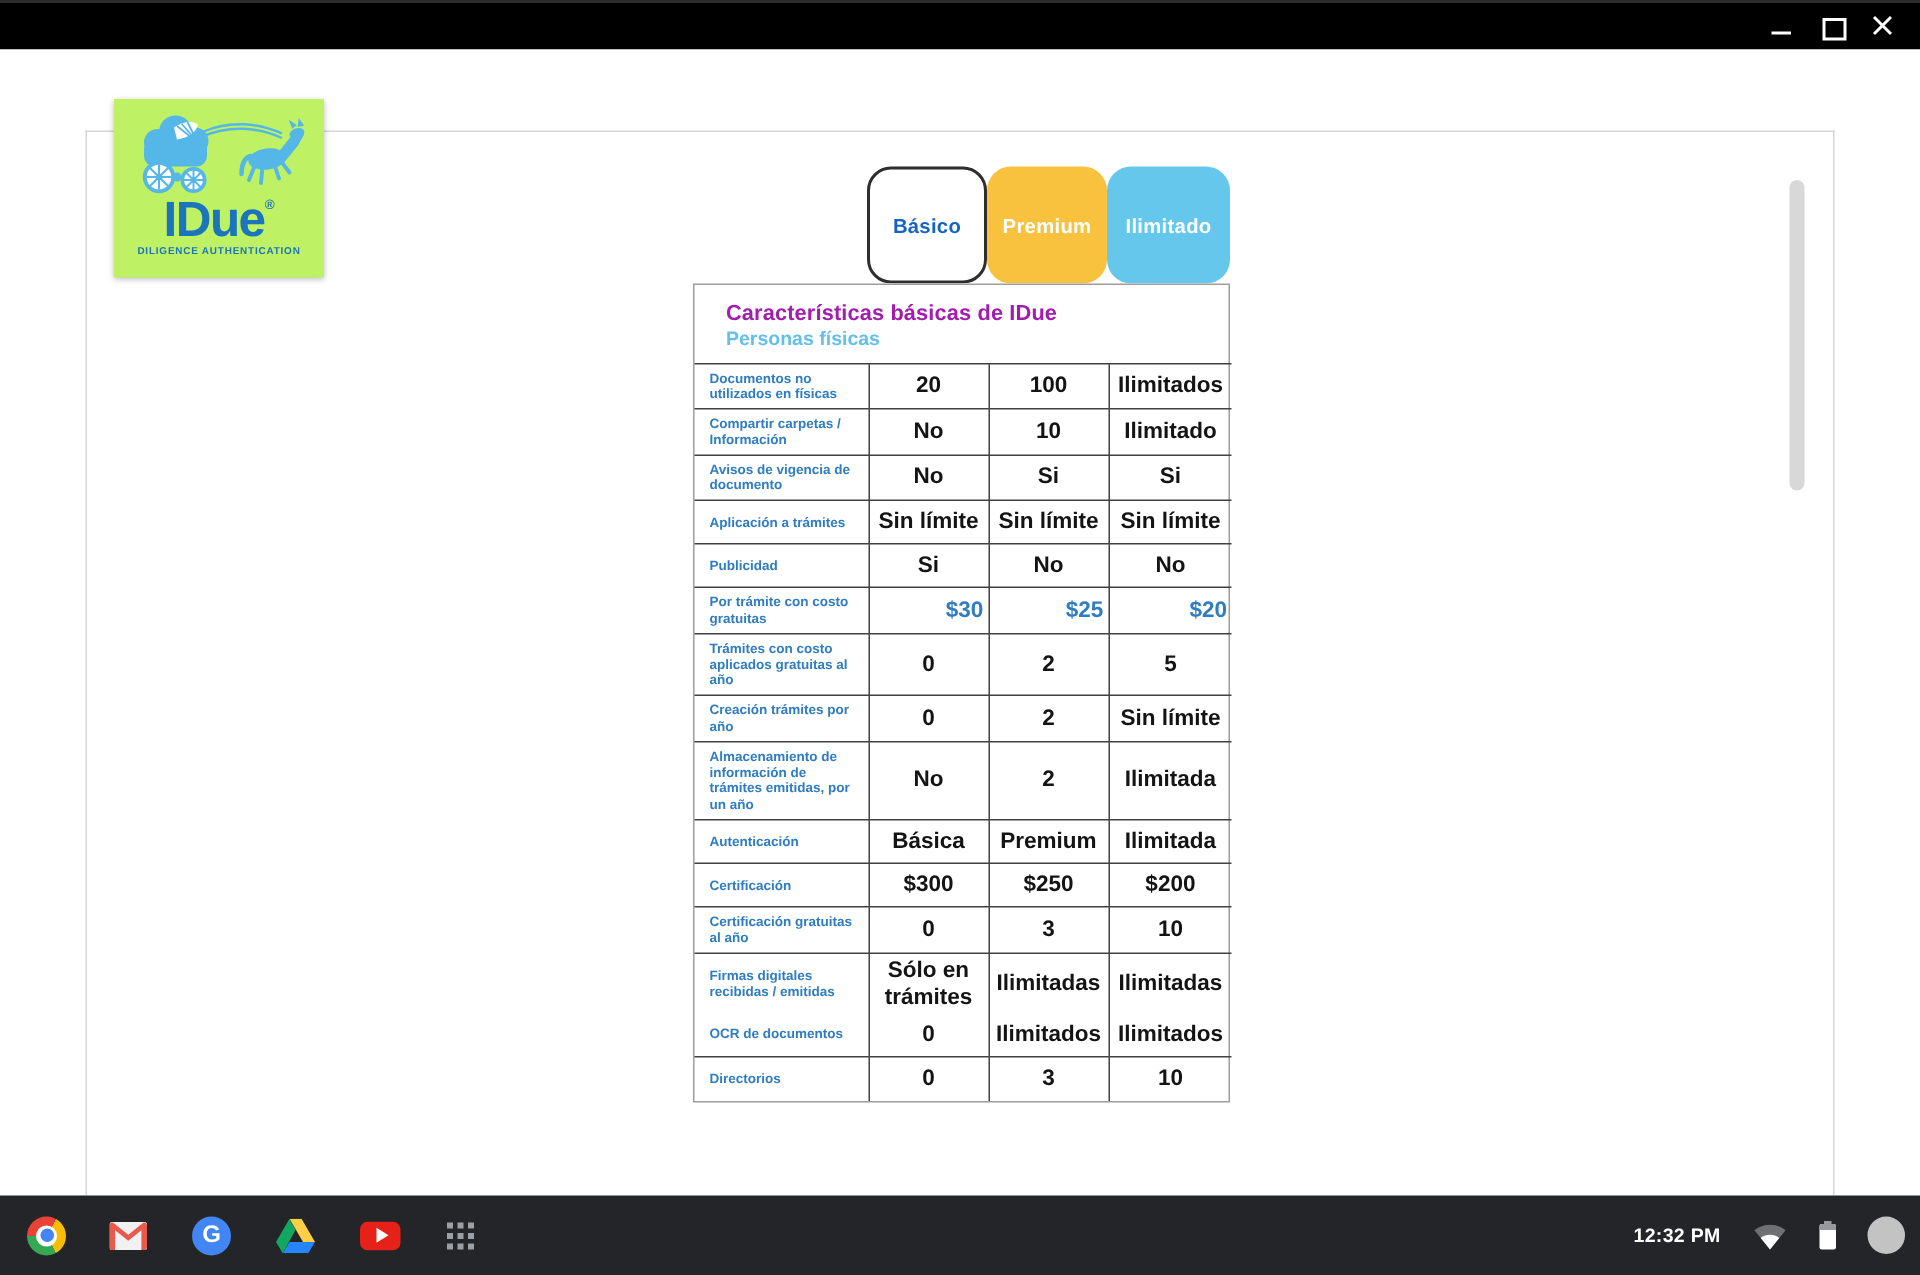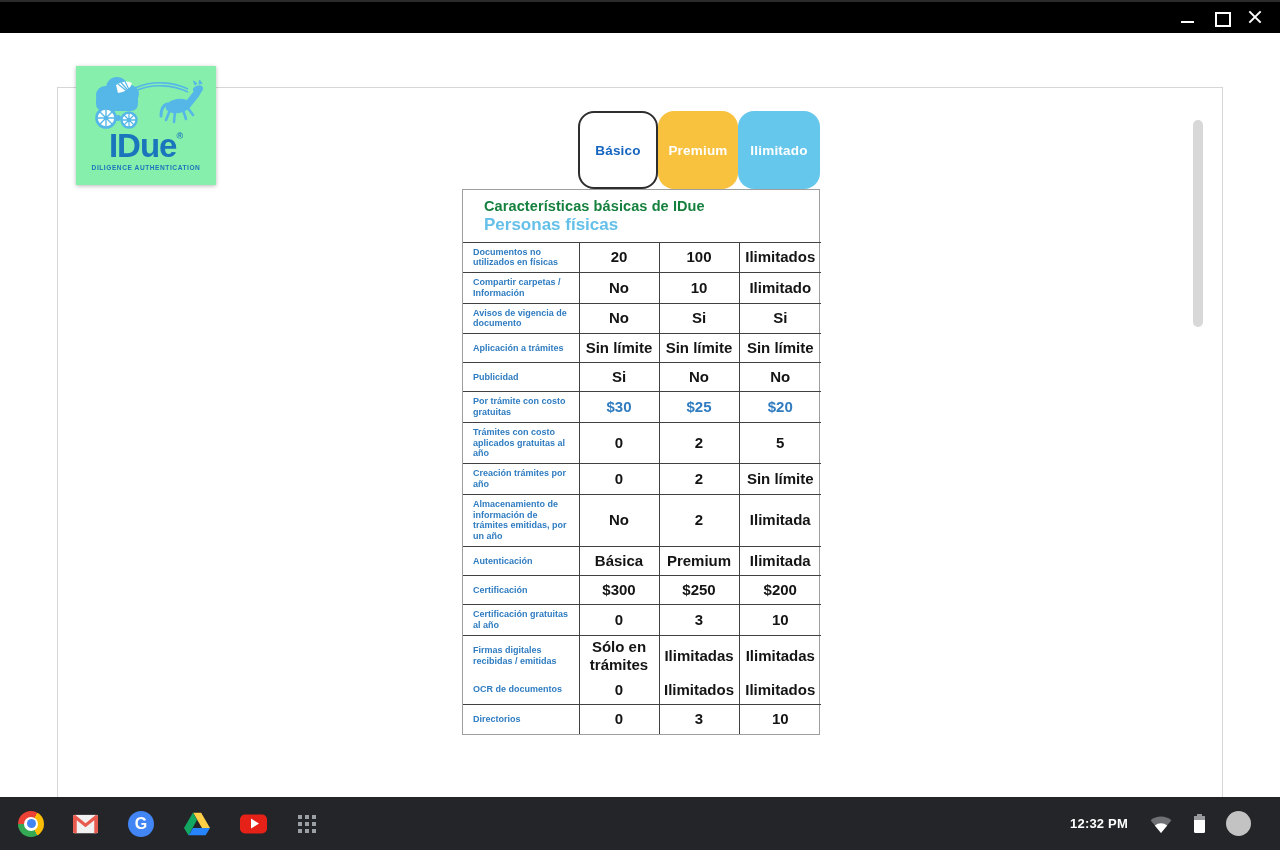--- a/index.html
+++ b/index.html
@@ -21,21 +21,21 @@
   
   .content { position:absolute; left:0; top:33px; width:1280px; height:764px;
     background:#fff; overflow:hidden; }
   .card { position:absolute; left:57px; top:54px; width:1166px; height:760px;
     background:#fff; border:1px solid #d6d6d6; border-bottom:none; }
   .scroll-thumb { position:absolute; left:1193px; top:87px; width:10px; height:207px;
     background:#d8d8d8; border-radius:5px; }
 
   
   .logo-card { position:absolute; left:76px; top:33px; width:140px; height:119px;
-    background:#86efac; box-shadow:0 1px 4px rgba(0,0,0,.28);
+    background:#bef264; box-shadow:0 1px 4px rgba(0,0,0,.28);
     display:flex; flex-direction:column; align-items:center; z-index:3; padding-top:9px; }
   .logo-art { width:122px; height:58px; }
   .logo-brand-row { line-height:1; margin-top:-4px; color:#1b75bc; }
   .logo-brand { font-size:33px; font-weight:bold; letter-spacing:-1px; }
   .logo-reg { font-size:9px; font-weight:bold; vertical-align:18px; }
   .logo-tagline { font-size:6.6px; font-weight:bold; letter-spacing:.55px; color:#1b75bc; margin-top:2px; }
 
   
   .plan-tabs { position:absolute; left:578px; top:78px; height:78px; display:flex; z-index:2; }
   .plan-tab { height:78px; display:flex; align-items:center; justify-content:center;
@@ -47,27 +47,27 @@
     border:1px solid #9e9e9e; background:#fff; z-index:2; }
   table.pricing { border-collapse:collapse; width:100%; table-layout:fixed; }
   table.pricing td { border:1px solid #414141; }
   table.pricing td:first-child { border-left:none; }
   table.pricing td:last-child  { border-right:none; }
   table.pricing tr:first-child td { border-top:none; }
   table.pricing tr:last-child td  { border-bottom:none; }
   tr.merge-below td { border-bottom-style:hidden; }
   .col-label { width:116px; } .col-a { width:80px; } .col-b { width:80px; } .col-c { width:82px; }
   .title-cell { height:52px; padding:8px 8px 6px 21px; }
-  .t-title { color:#15803d; font-size:14.5px; font-weight:bold; letter-spacing:.1px; }
-  .t-sub { color:#64c0e8; font-size:17px; font-weight:bold; margin-top:1px; }
+  .t-title { color:#a21caf; font-size:14.5px; font-weight:bold; letter-spacing:.1px; }
+  .t-sub { color:#64c0e8; font-size:13px; font-weight:bold; margin-top:1px; }
   td.lbl { color:#2f7cc1; font-size:9px; font-weight:600; line-height:1.2;
     padding:4px 5px 4px 10px; height:29px; }
   td.val { color:#141414; font-size:15px; font-weight:bold; text-align:center;
     vertical-align:middle; line-height:1.2; padding:2px 3px; }
-  td.val.accent { color:#2f7cc1; }
+  td.val.accent { color:#2f7cc1;text-align:right; }
 
   
   .shelf { position:absolute; left:0; top:797px; width:1280px; height:53px;
     background:#242528; }
   .shelf-app { position:absolute; top:50%; transform:translateY(-50%); cursor:pointer; }
   .ic-chrome { left:18px; width:26px; height:26px; border-radius:50%;
     background:conic-gradient(from 30deg,#fbbc05 0 120deg,#34a853 0 240deg,#ea4335 0 360deg); }
   .ic-chrome::before { content:""; position:absolute; left:6px; top:6px; width:14px; height:14px;
     background:#fff; border-radius:50%; }
   .ic-chrome::after { content:""; position:absolute; left:8.5px; top:8.5px; width:9px; height:9px;
@@ -78,21 +78,21 @@
   .ic-drive { left:184px; width:26px; height:23px; }
   .ic-youtube { left:240px; width:27px; height:19px; background:#e62117; border-radius:5px;
     display:flex; align-items:center; justify-content:center; }
   .ic-youtube::before { content:""; width:0; height:0; border-left:8px solid #fff;
     border-top:5px solid transparent; border-bottom:5px solid transparent; margin-left:2px; }
   .ic-launcher { left:298px; width:18px; height:18px; display:grid;
     grid-template-columns:repeat(3,4px); grid-template-rows:repeat(3,4px); gap:3px; }
   .ic-launcher span { background:#9aa0a6; }
 
   .shelf-status { position:absolute; right:0; top:0; height:53px; display:flex;
-    align-items:center; gap:21px; padding-right:29px; }
+    align-items:center; gap:21px; padding-right:10px; }
   .shelf-time { color:#fff; font-size:13px; font-weight:600; letter-spacing:.2px; }
   .ic-wifi { width:24px; height:20px; cursor:pointer; }
   .ic-battery { position:relative; width:11px; height:19px; cursor:pointer; }
   .ic-battery .nub { position:absolute; left:3px; top:0; width:5px; height:3px; background:#97999c; }
   .ic-battery .body { position:absolute; left:0; top:2px; width:11px; height:17px;
     background:#fff; border-radius:1.5px; }
   .ic-battery .lvl { position:absolute; left:0; top:2px; width:11px; height:4px;
     background:#97999c; border-radius:1.5px 1.5px 0 0; }
   .ic-avatar { width:25px; height:25px; border-radius:50%; background:#c3c3c3; cursor:pointer; }
 </style>

